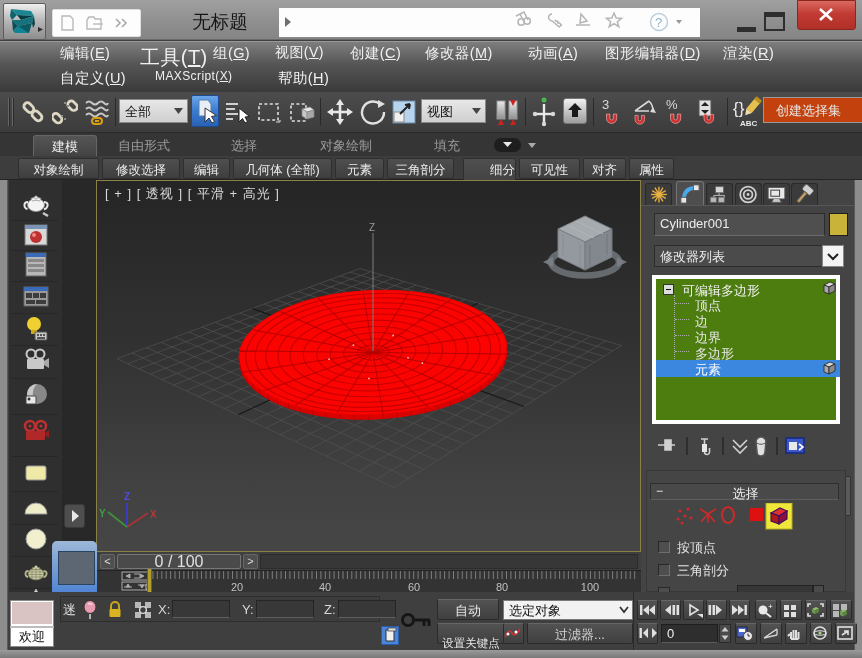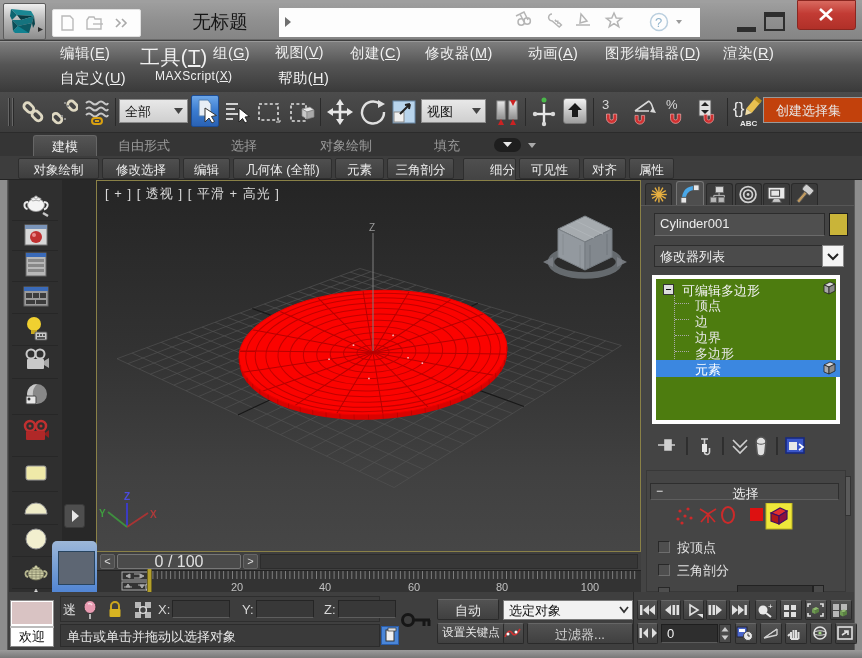--- a/index.html
+++ b/index.html
@@ -840,41 +840,40 @@
         <rect x="11" y="11" width="6" height="6"></rect>
       </g>
       <circle cx="9" cy="9" r="3.4" fill="#3f3f3f" stroke="#ddd" stroke-width="1.4"></circle>
     </svg>
 <div class="abs" style="left:158px;top:602px;font-size:13px;color:#d8d8d8">X:</div>
 <div class="abs" style="left:172px;top:600px;width:58px;height:18px;background:#383838;border:1px solid #252525;border-bottom-color:#5e5e5e"></div>
 <div class="abs" style="left:242px;top:602px;font-size:13px;color:#d8d8d8">Y:</div>
 <div class="abs" style="left:256px;top:600px;width:58px;height:18px;background:#383838;border:1px solid #252525;border-bottom-color:#5e5e5e"></div>
 <div class="abs" style="left:324px;top:602px;font-size:13px;color:#d8d8d8">Z:</div>
 <div class="abs" style="left:338px;top:600px;width:58px;height:18px;background:#383838;border:1px solid #252525;border-bottom-color:#5e5e5e"></div>
-<div class="abs" style="left:60px;top:624px;width:320px;height:23px;background:#3a3a3a;border:1px solid #2c2c2c;font-size:13px;color:#e8e8e8;padding:3px 0 0 6px">单击或单击并拖动以选择对象</div>
 <div class="abs" style="left:381px;top:626px;width:18px;height:19px;background:#4a86d8;border:1px solid #2a5ca8">
       <svg width="16" height="17" viewBox="0 0 16 17">
         <rect x="4" y="3" width="8" height="11" fill="#f0f0f0" stroke="#333"></rect>
         <rect x="6" y="1" width="8" height="3" fill="#e0e0e0" stroke="#333" stroke-width="0.7"></rect>
       </svg>
     </div>
 <svg class="abs" style="left:399px;top:607px" width="34" height="34" viewBox="0 0 34 34">
 <g fill="none" stroke="#161616" stroke-width="3">
         <circle cx="9" cy="13" r="5.5"></circle>
         <path d="M14 13 h17 M25 13 v6 M30 13 v6"></path>
       </g>
     </svg>
 
 <div class="abs" style="left:633px;top:592px;width:1px;height:58px;background:#2a2a2a"></div>
 <div class="abs" style="left:437px;top:599px;width:62px;height:21px;background:linear-gradient(#525252,#404040);border:1px solid #2a2a2a;border-top-color:#666;border-radius:2px;text-align:center;font-size:13px;color:#e8e8e8;padding-top:2px;white-space:nowrap">自动</div>
 <div class="abs" style="left:503px;top:600px;width:130px;height:20px;background:#f2f2f2;border:1px solid #7a7a7a;font-size:13px;color:#111;padding:1px 16px 0 5px">选定对象
 <svg class="abs" style="right:2px;top:4px" width="12" height="10" viewBox="0 0 12 10">
         <path d="M2 2 l4 5 4 -5" fill="none" stroke="#333" stroke-width="1.8"></path>
       </svg></div>
-<div class="abs" style="left:437px;top:623px;width:68px;height:21px;background:linear-gradient(#525252,#404040);border:1px solid #2a2a2a;border-top-color:#666;border-radius:2px;text-align:center;font-size:11.5px;color:#e8e8e8;padding-top:1px;white-space:nowrap">设置关键点</div>
+<div class="abs" style="left:437px;top:623px;width:68px;height:21px;background:linear-gradient(#525252,#404040);border:1px solid #2a2a2a;border-top-color:#666;border-radius:2px;text-align:center;font-size:11.5px;color:#e8e8e8;padding-top:12px;white-space:nowrap">设置关键点</div>
 <div class="abs" style="left:503px;top:623px;width:21px;height:21px;background:linear-gradient(#525252,#404040);border:1px solid #2a2a2a;border-top-color:#666;border-radius:2px;text-align:center;font-size:13px;color:#e8e8e8;padding-top:2px;white-space:nowrap">
       <svg width="17" height="15" viewBox="0 0 17 15">
         <path d="M1 11 q4 -9 7 -4 t8 -4" fill="none" stroke="#d03030" stroke-width="1.6"></path>
         <circle cx="4" cy="8" r="1.5" fill="#fff"></circle>
         <circle cx="12" cy="6" r="1.5" fill="#fff"></circle>
       </svg>
     </div>
 <div class="abs" style="left:527px;top:623px;width:106px;height:21px;background:linear-gradient(#525252,#404040);border:1px solid #2a2a2a;border-top-color:#666;border-radius:2px;text-align:center;font-size:13px;color:#d0d0d0;padding-top:2px;white-space:nowrap">过滤器...</div>
 <div class="abs" style="left:637px;top:600px;width:21px;height:20px;background:linear-gradient(#525252,#404040);border:1px solid #2a2a2a;border-top-color:#666;border-radius:2px;text-align:center;font-size:13px;color:#e8e8e8;padding-top:1px;white-space:nowrap">
       <svg width="19" height="16" viewBox="0 0 19 16">

